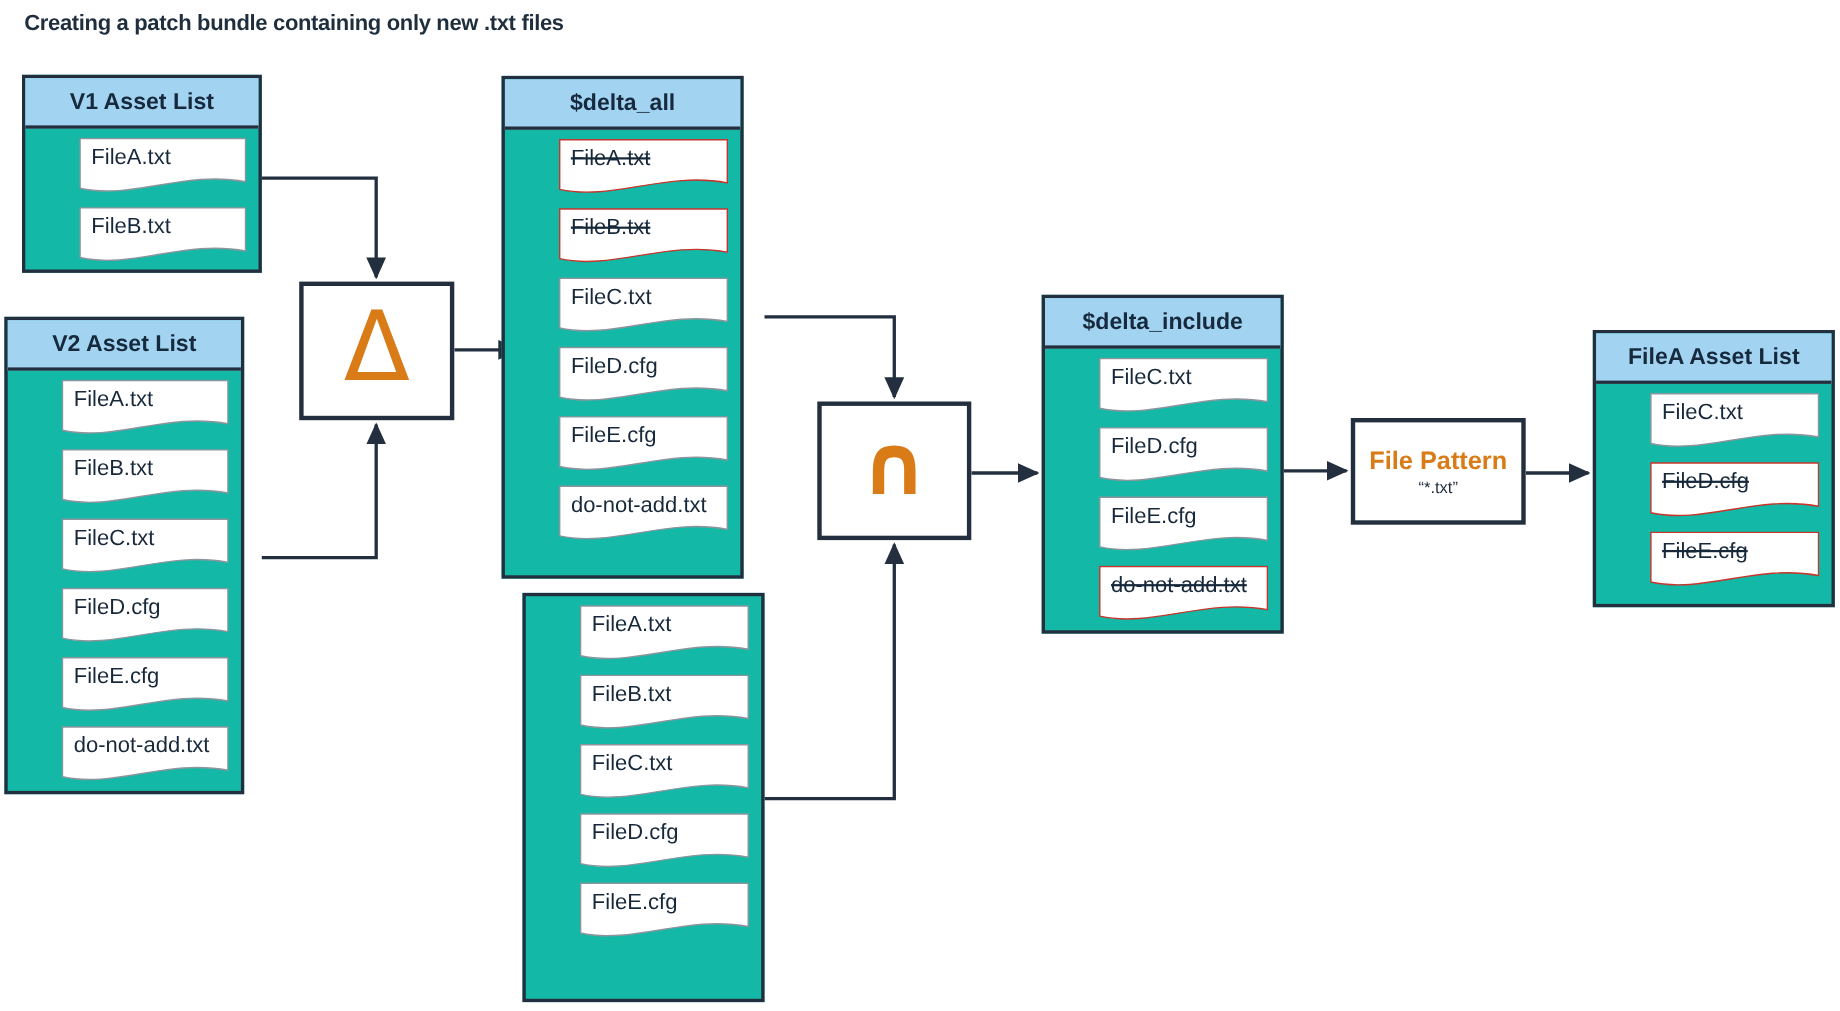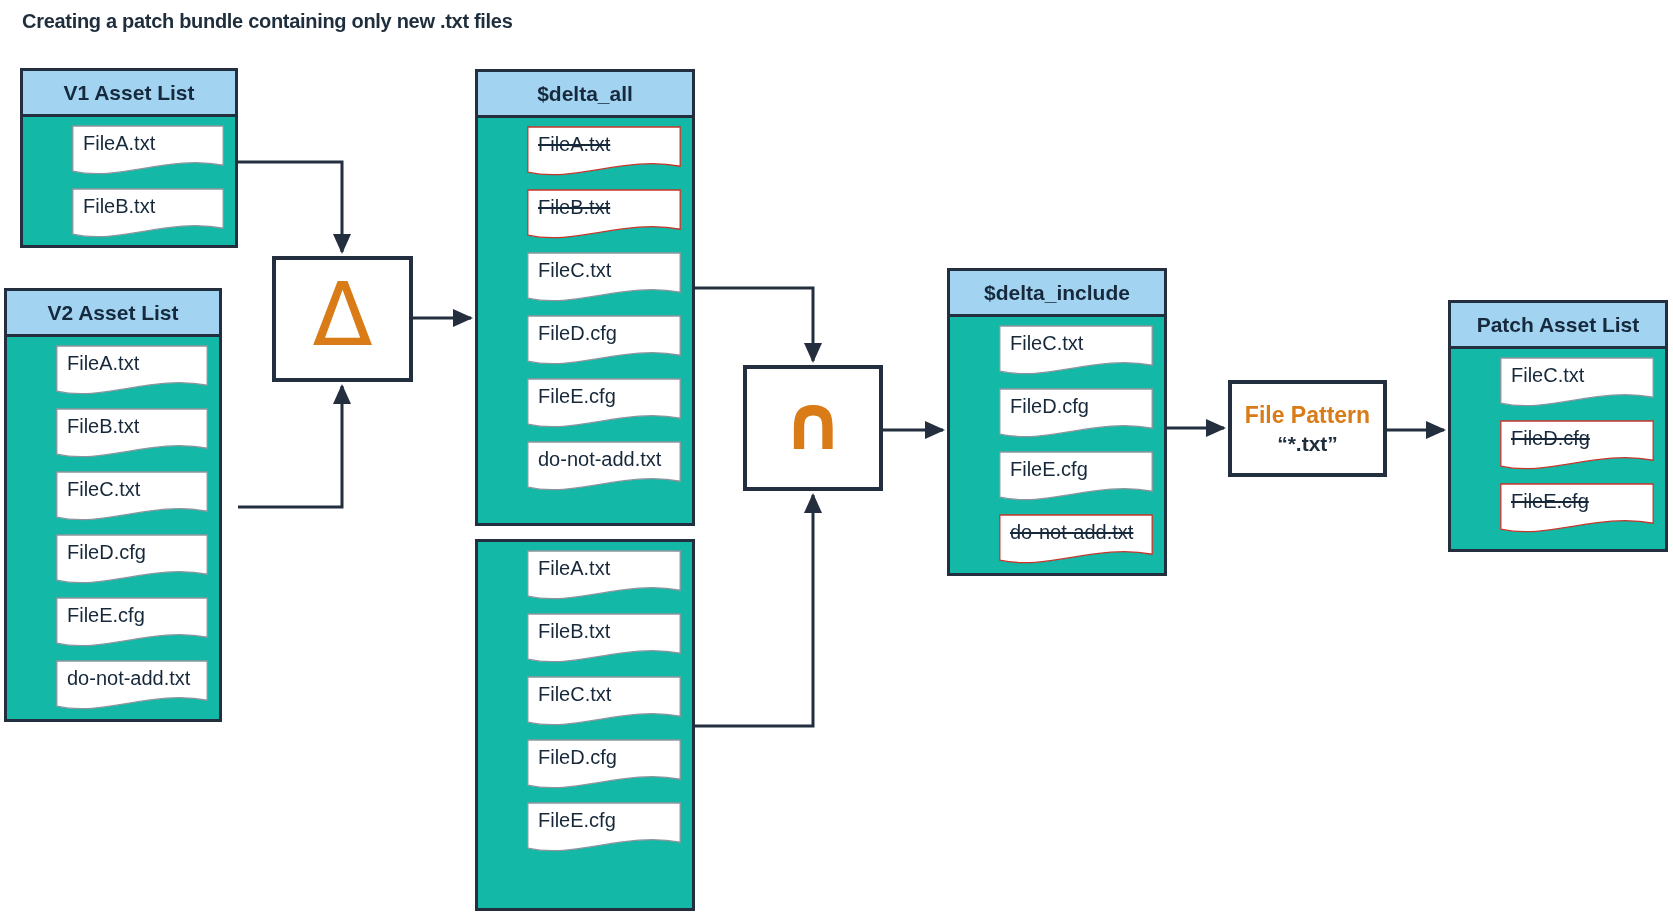--- a/index.html
+++ b/index.html
@@ -33,21 +33,21 @@
   }
   .op-symbol { color:#d97b17; font-family:"DejaVu Sans", sans-serif; line-height:1; }
   .op-delta .op-symbol { font-size:88px; font-weight:400; margin-top:-8px; }
   .op-intersect .op-symbol { font-size:76px; font-weight:700; margin-top:-10px; }
 
   .pattern-box {
     position:absolute; background:#ffffff; border:4px solid #232f3e;
     display:flex; flex-direction:column; align-items:center; justify-content:center; gap:3px;
   }
   .pattern-title { color:#d97b17; font-size:23px; font-weight:700; }
-  .pattern-value { color:#1f2e3d; font-size:21px; font-weight:700; }
+  .pattern-value { color:#1f2e3d; font-size:15px; font-weight:400; }
 
   .connectors { position:absolute; inset:0; width:1673px; height:919px; pointer-events:none; }
   .connectors path.link { fill:none; stroke:#232f3e; stroke-width:3px; }
 </style>
 </head>
 <body>
 
 <div class="canvas">
 
   <div class="diagram-title">Creating a patch bundle containing only new .txt files</div>
@@ -137,21 +137,21 @@
           </svg>
           <span class="file-label">do-not-add.txt</span>
         </div>
       </div>
   </div>
 
   <div class="op-box op-delta" style="left:272px; top:256px; width:141px; height:126px;">
     <span class="op-symbol">Δ</span>
   </div>
 
-  <div class="list-box" style="left:475px; top:69px; width:220px; height:457px;">
+  <div class="list-box" style="left:456px; top:69px; width:220px; height:457px;">
     <div class="box-header">
       <span>$delta_all</span>
     </div>
     <div class="box-items">
 
         <div class="file-item struck">
           <svg class="doc-shape" viewBox="0 0 190 54" preserveAspectRatio="none" aria-hidden="true">
             <path vector-effect="non-scaling-stroke" d="M1,1 L189,1 L189,41 C120,30 60,58 1,47 Z"></path>
           </svg>
           <span class="file-label">FileA.txt</span>
@@ -274,21 +274,21 @@
       </div>
   </div>
 
   <div class="pattern-box" style="left:1228px; top:380px; width:159px; height:97px;">
     <div class="pattern-title">File Pattern</div>
     <div class="pattern-value">“*.txt”</div>
   </div>
 
   <div class="list-box" style="left:1448px; top:300px; width:220px; height:252px;">
     <div class="box-header">
-      <span>Patch Asset List</span>
+      <span>FileA Asset List</span>
     </div>
     <div class="box-items">
 
         <div class="file-item">
           <svg class="doc-shape" viewBox="0 0 190 54" preserveAspectRatio="none" aria-hidden="true">
             <path vector-effect="non-scaling-stroke" d="M1,1 L189,1 L189,41 C120,30 60,58 1,47 Z"></path>
           </svg>
           <span class="file-label">FileC.txt</span>
         </div>
 

